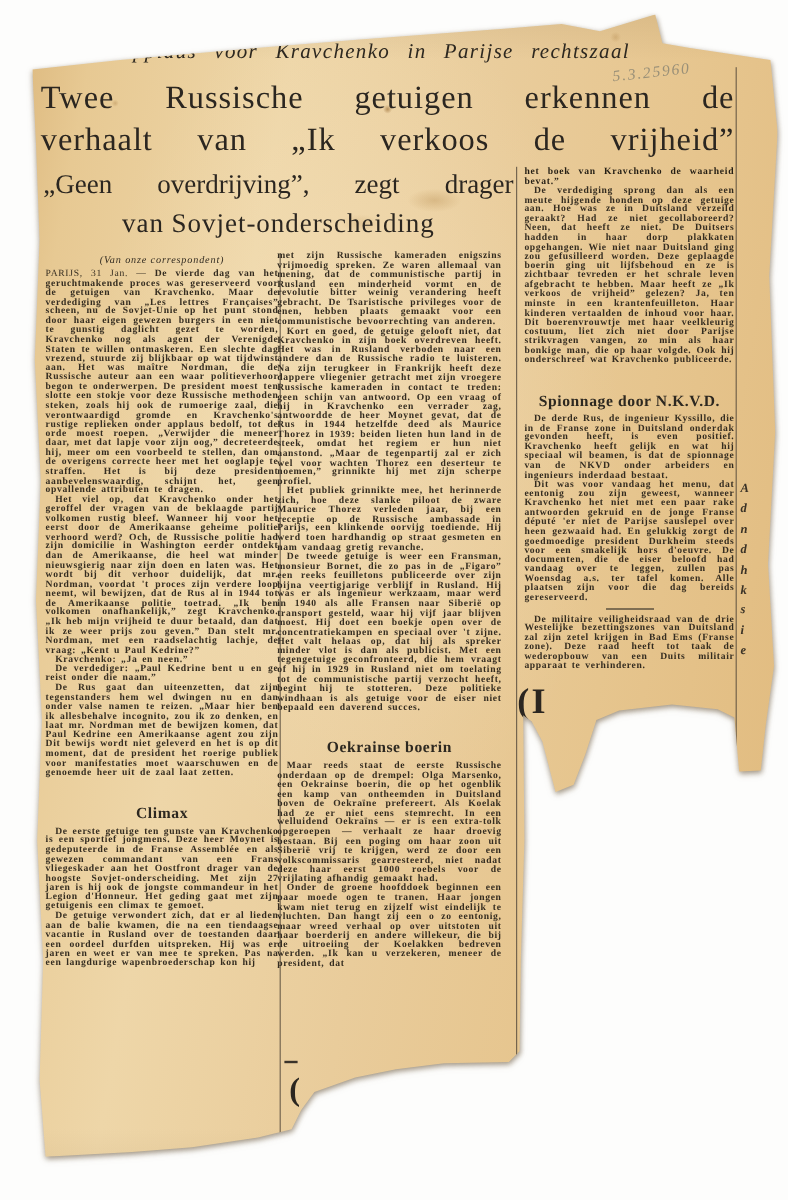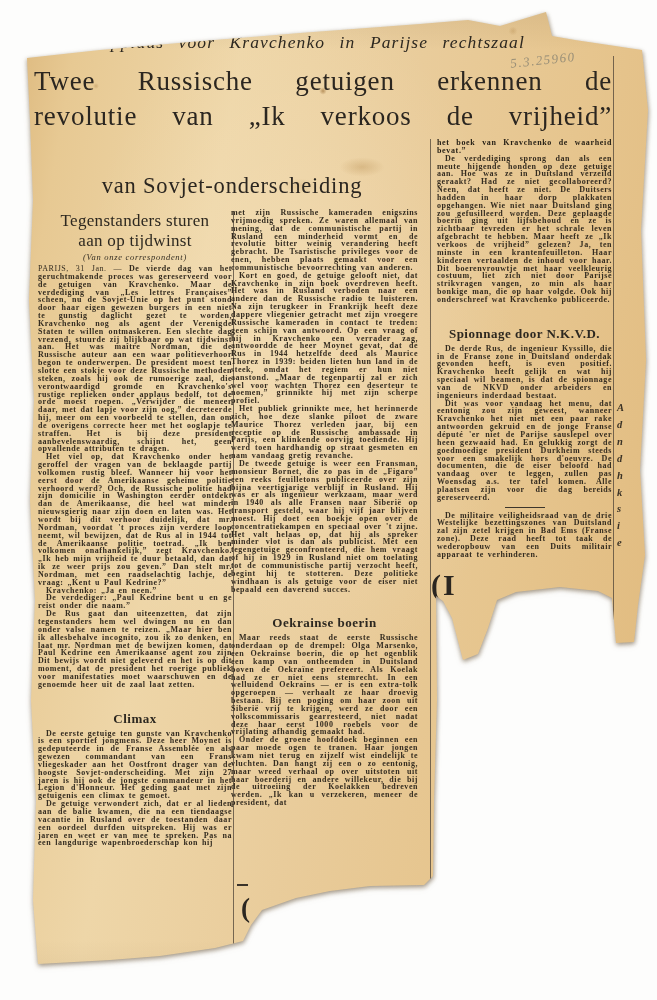--- a/index.html
+++ b/index.html
@@ -78,30 +78,29 @@
 <body>
 
 <div class="page">
   <div class="clip-shadow">
     <div class="clipping">
 
       <div class="annotation">5.3.25960</div>
 
       <div class="kicker">Applaus voor Kravchenko in Parijse rechtszaal</div>
       <div class="headline l1">Twee Russische getuigen erkennen de</div>
-      <div class="headline l2">revolutie van „Ik verkoos de vrijheid”</div>
+      <div class="headline l2">verhaalt van „Ik verkoos de vrijheid”</div>
+      <div class="deck l1">„Geen overdrijving”, zegt drager</div>
       <div class="deck l2">van Sovjet-onderscheiding</div>
 
       <div class="rule rule1"></div>
       <div class="rule rule2"></div>
       <div class="rule rule3"></div>
 
       <div class="col col1">
-        <h2 class="col-head">Tegenstanders sturen
-aan op tijdwinst</h2>
         <div class="byline">(Van onze correspondent)</div>
         <p class="body noindent"><span class="dateline">PARIJS, 31 Jan. —</span> <span>De vierde dag van het geruchtmakende proces was gereserveerd voor de getuigen van Kravchenko. Maar de verdediging van „Les lettres Françaises” scheen, nu de Sovjet-Unie op het punt stond door haar eigen gewezen burgers in een niet te gunstig daglicht gezet te worden, Kravchenko nog als agent der Verenigde Staten te willen ontmaskeren. Een slechte dag vrezend, stuurde zij blijkbaar op wat tijdwinst aan. Het was maître Nordman, die de Russische auteur aan een waar politieverhoor begon te onderwerpen. De president moest ten slotte een stokje voor deze Russische methoden steken, zoals hij ook de rumoerige zaal, die verontwaardigd gromde en Kravchenko's rustige replieken onder applaus bedolf, tot de orde moest roepen. „Verwijder die meneer daar, met dat lapje voor zijn oog,” decreteerde hij, meer om een voorbeeld te stellen, dan om de overigens correcte heer met het ooglapje te straffen. Het is bij deze president aanbevelenswaardig, schijnt het, geen opvallende attributen te dragen.</span></p>
         <p class="body">Het viel op, dat Kravchenko onder het geroffel der vragen van de beklaagde partij volkomen rustig bleef. Wanneer hij voor het eerst door de Amerikaanse geheime politie verhoord werd? Och, de Russische politie had zijn domicilie in Washington eerder ontdekt dan de Amerikaanse, die heel wat minder nieuwsgierig naar zijn doen en laten was. Het wordt bij dit verhoor duidelijk, dat mr. Nordman, voordat 't proces zijn verdere loop neemt, wil bewijzen, dat de Rus al in 1944 tot de Amerikaanse politie toetrad. „Ik ben volkomen onafhankelijk,” zegt Kravchenko. „Ik heb mijn vrijheid te duur betaald, dan dat ik ze weer prijs zou geven.” Dan stelt mr. Nordman, met een raadselachtig lachje, de vraag: „Kent u Paul Kedrine?”</p>
         <p class="body">Kravchenko: „Ja en neen.”</p>
         <p class="body">De verdediger: „Paul Kedrine bent u en ge reist onder die naam.”</p>
         <p class="body">De Rus gaat dan uiteenzetten, dat zijn tegenstanders hem wel dwingen nu en dan onder valse namen te reizen. „Maar hier ben ik allesbehalve incognito, zou ik zo denken, en laat mr. Nordman met de bewijzen komen, dat Paul Kedrine een Amerikaanse agent zou zijn Dit bewijs wordt niet geleverd en het is op dit moment, dat de president het roerige publiek voor manifestaties moet waarschuwen en de genoemde heer uit de zaal laat zetten.</p>
         <h3 class="subhead">Climax</h3>
         <p class="body">De eerste getuige ten gunste van Kravchenko is een sportief jongmens. Deze heer Moynet is gedeputeerde in de Franse Assemblée en als gewezen commandant van een Frans vliegeskader aan het Oostfront drager van de hoogste Sovjet-onderscheiding. Met zijn 27 jaren is hij ook de jongste commandeur in het Legion d'Honneur. Het geding gaat met zijn getuigenis een climax te gemoet.</p>
         <p class="body">De getuige verwondert zich, dat er al lieden aan de balie kwamen, die na een tiendaagse vacantie in Rusland over de toestanden daar een oordeel durfden uitspreken. Hij was er jaren en weet er van mee te spreken. Pas na een langdurige wapenbroederschap kon hij</p>
       </div>

